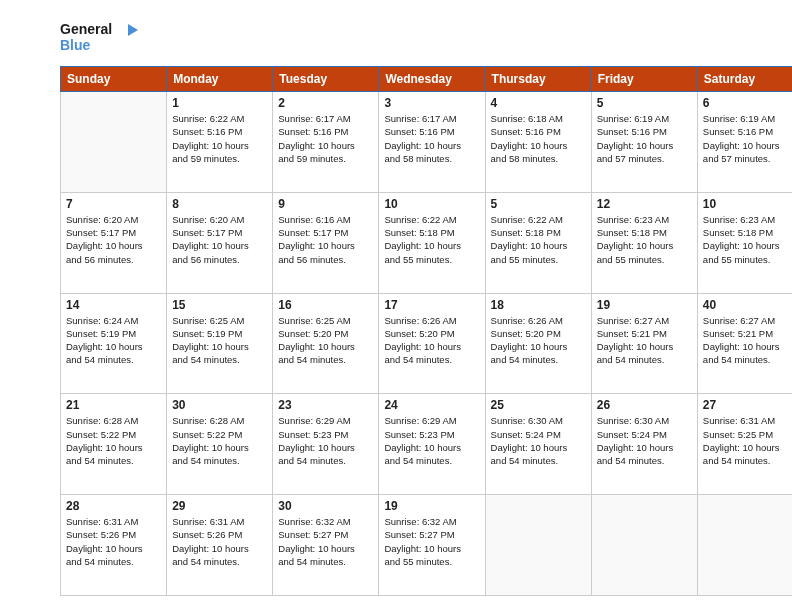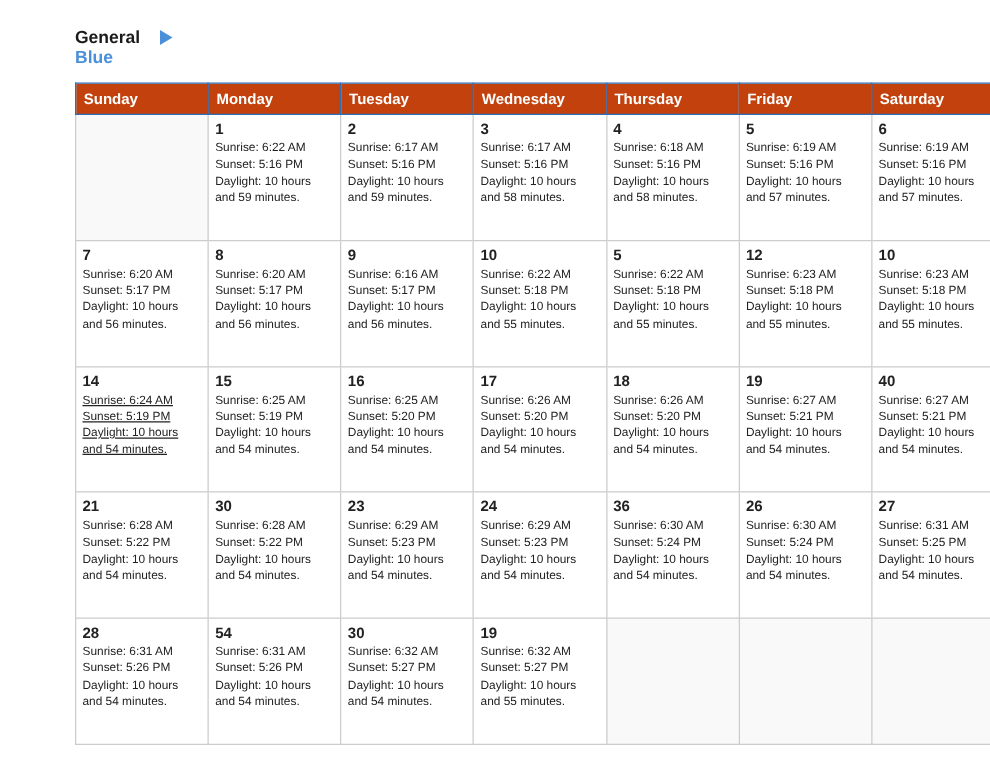--- a/index.html
+++ b/index.html
@@ -208,21 +208,21 @@
             <span class="day-num">10</span>
             <div class="day-info" style="white-space: pre-line;">Sunrise: 6:23 AM
 Sunset: 5:18 PM
 Daylight: 10 hours
 and 55 minutes.</div>
           </td>
         </tr>
         <tr class="week-row">
           <td>
             <span class="day-num">14</span>
-            <div class="day-info" style="white-space: pre-line; text-decoration: underline;">Sunrise: 6:24 AM
+            <div class="day-info" style="white-space: pre-line;">Sunrise: 6:24 AM
 Sunset: 5:19 PM
 Daylight: 10 hours
 and 54 minutes.</div>
           </td>
           <td>
             <span class="day-num">15</span>
             <div class="day-info" style="white-space: pre-line;">Sunrise: 6:25 AM
 Sunset: 5:19 PM
 Daylight: 10 hours
 and 54 minutes.</div>
@@ -286,21 +286,21 @@
 and 54 minutes.</div>
           </td>
           <td>
             <span class="day-num">24</span>
             <div class="day-info" style="white-space: pre-line;">Sunrise: 6:29 AM
 Sunset: 5:23 PM
 Daylight: 10 hours
 and 54 minutes.</div>
           </td>
           <td>
-            <span class="day-num">36</span>
+            <span class="day-num">25</span>
             <div class="day-info" style="white-space: pre-line;">Sunrise: 6:30 AM
 Sunset: 5:24 PM
 Daylight: 10 hours
 and 54 minutes.</div>
           </td>
           <td>
             <span class="day-num">26</span>
             <div class="day-info" style="white-space: pre-line;">Sunrise: 6:30 AM
 Sunset: 5:24 PM
 Daylight: 10 hours
@@ -316,21 +316,21 @@
         </tr>
         <tr class="week-row">
           <td>
             <span class="day-num">28</span>
             <div class="day-info" style="white-space: pre-line;">Sunrise: 6:31 AM
 Sunset: 5:26 PM
 Daylight: 10 hours
 and 54 minutes.</div>
           </td>
           <td>
-            <span class="day-num">54</span>
+            <span class="day-num">29</span>
             <div class="day-info" style="white-space: pre-line;">Sunrise: 6:31 AM
 Sunset: 5:26 PM
 Daylight: 10 hours
 and 54 minutes.</div>
           </td>
           <td>
             <span class="day-num">30</span>
             <div class="day-info" style="white-space: pre-line;">Sunrise: 6:32 AM
 Sunset: 5:27 PM
 Daylight: 10 hours

